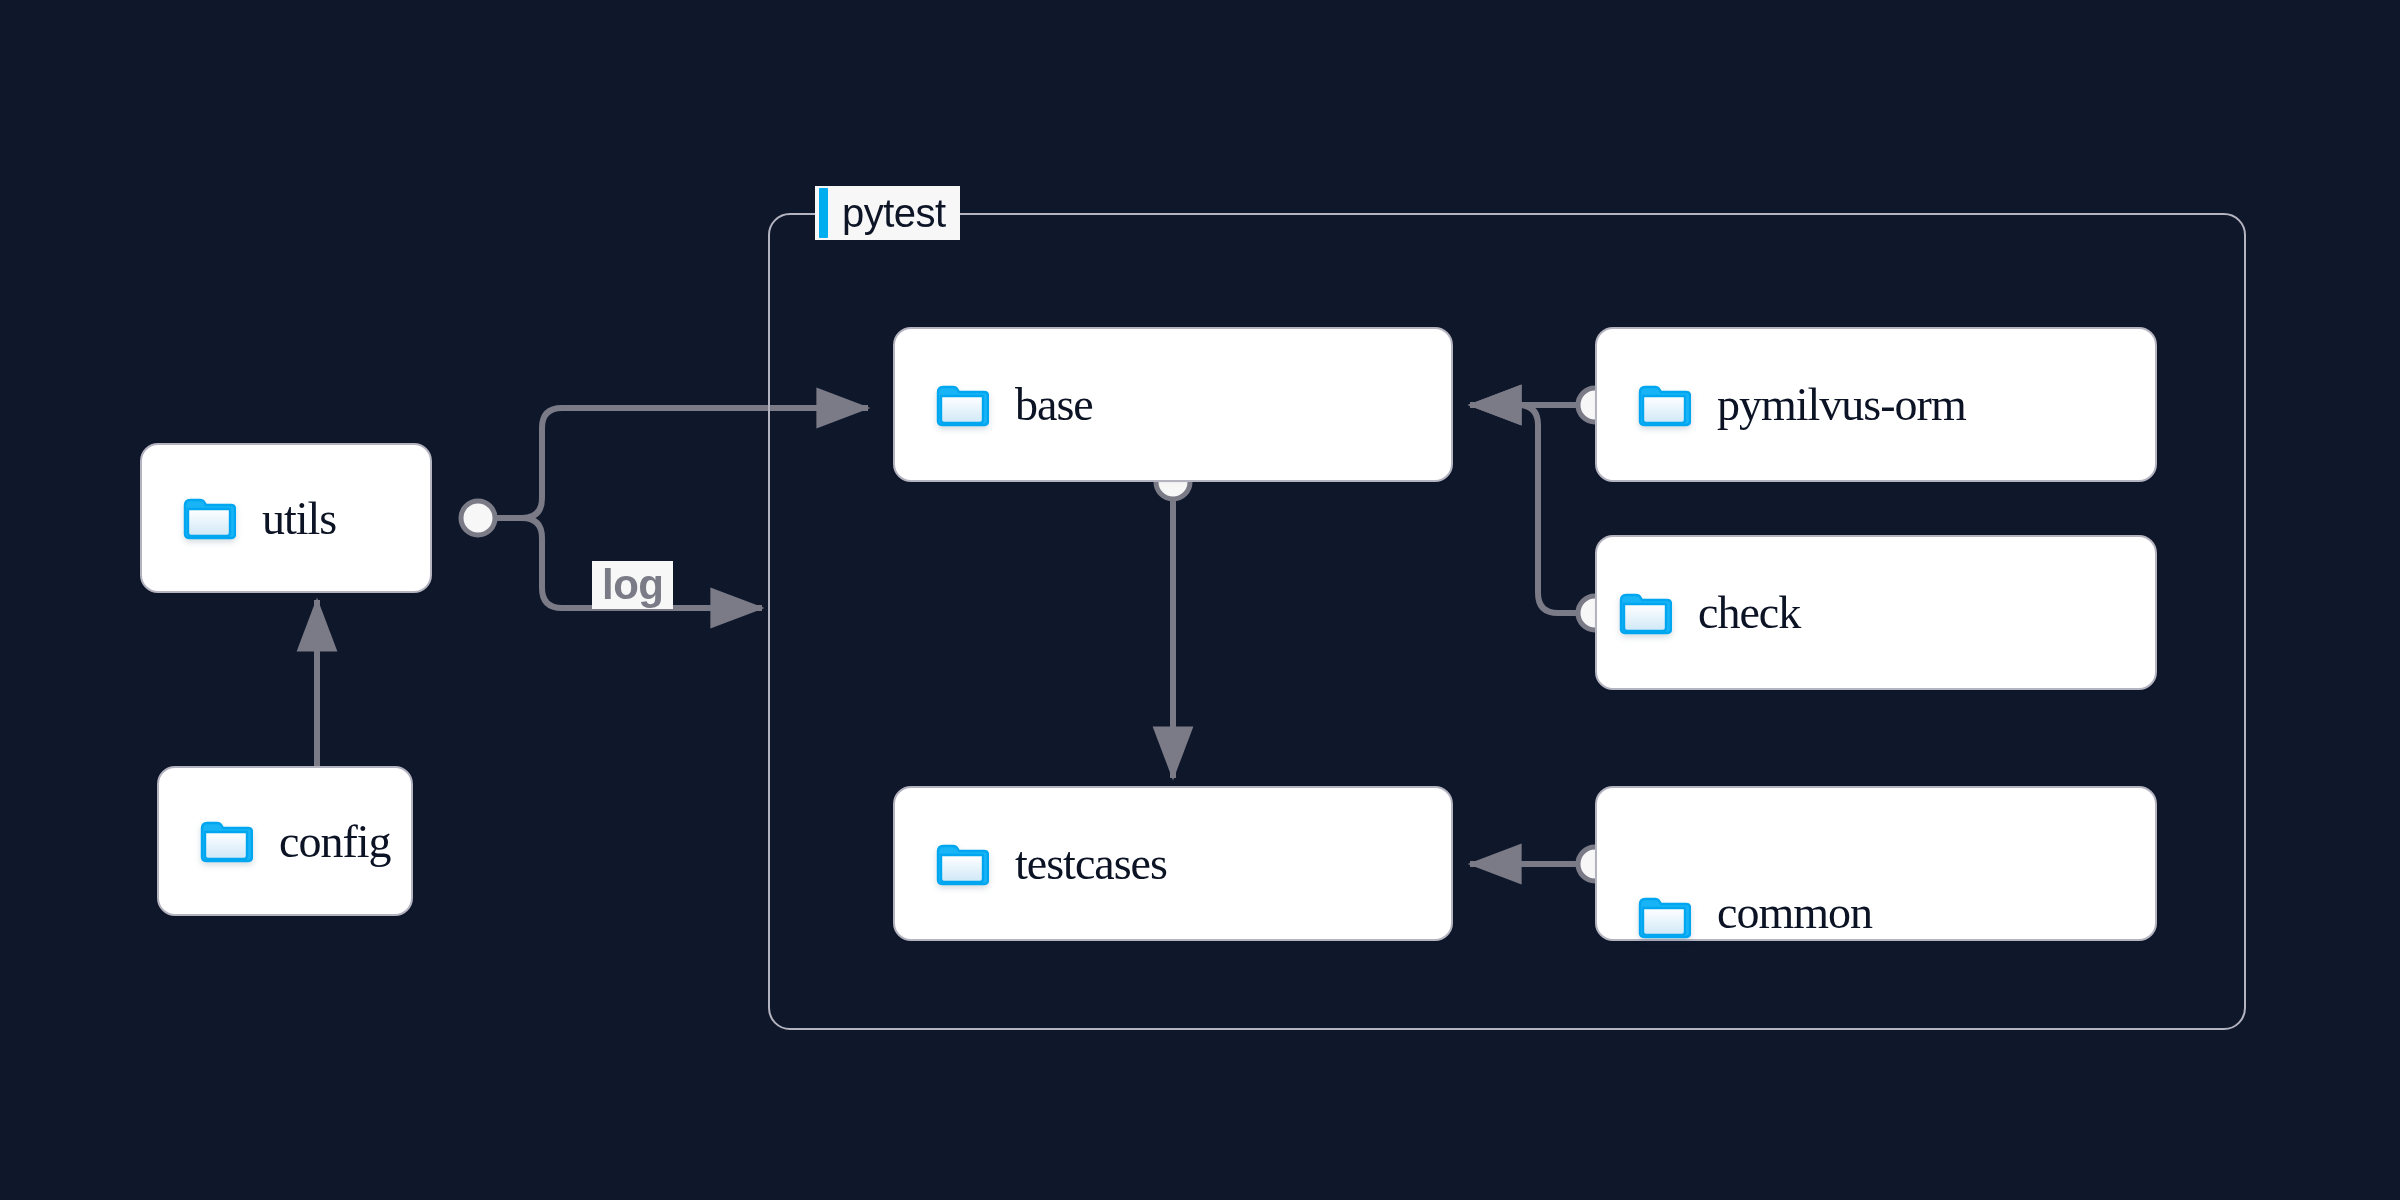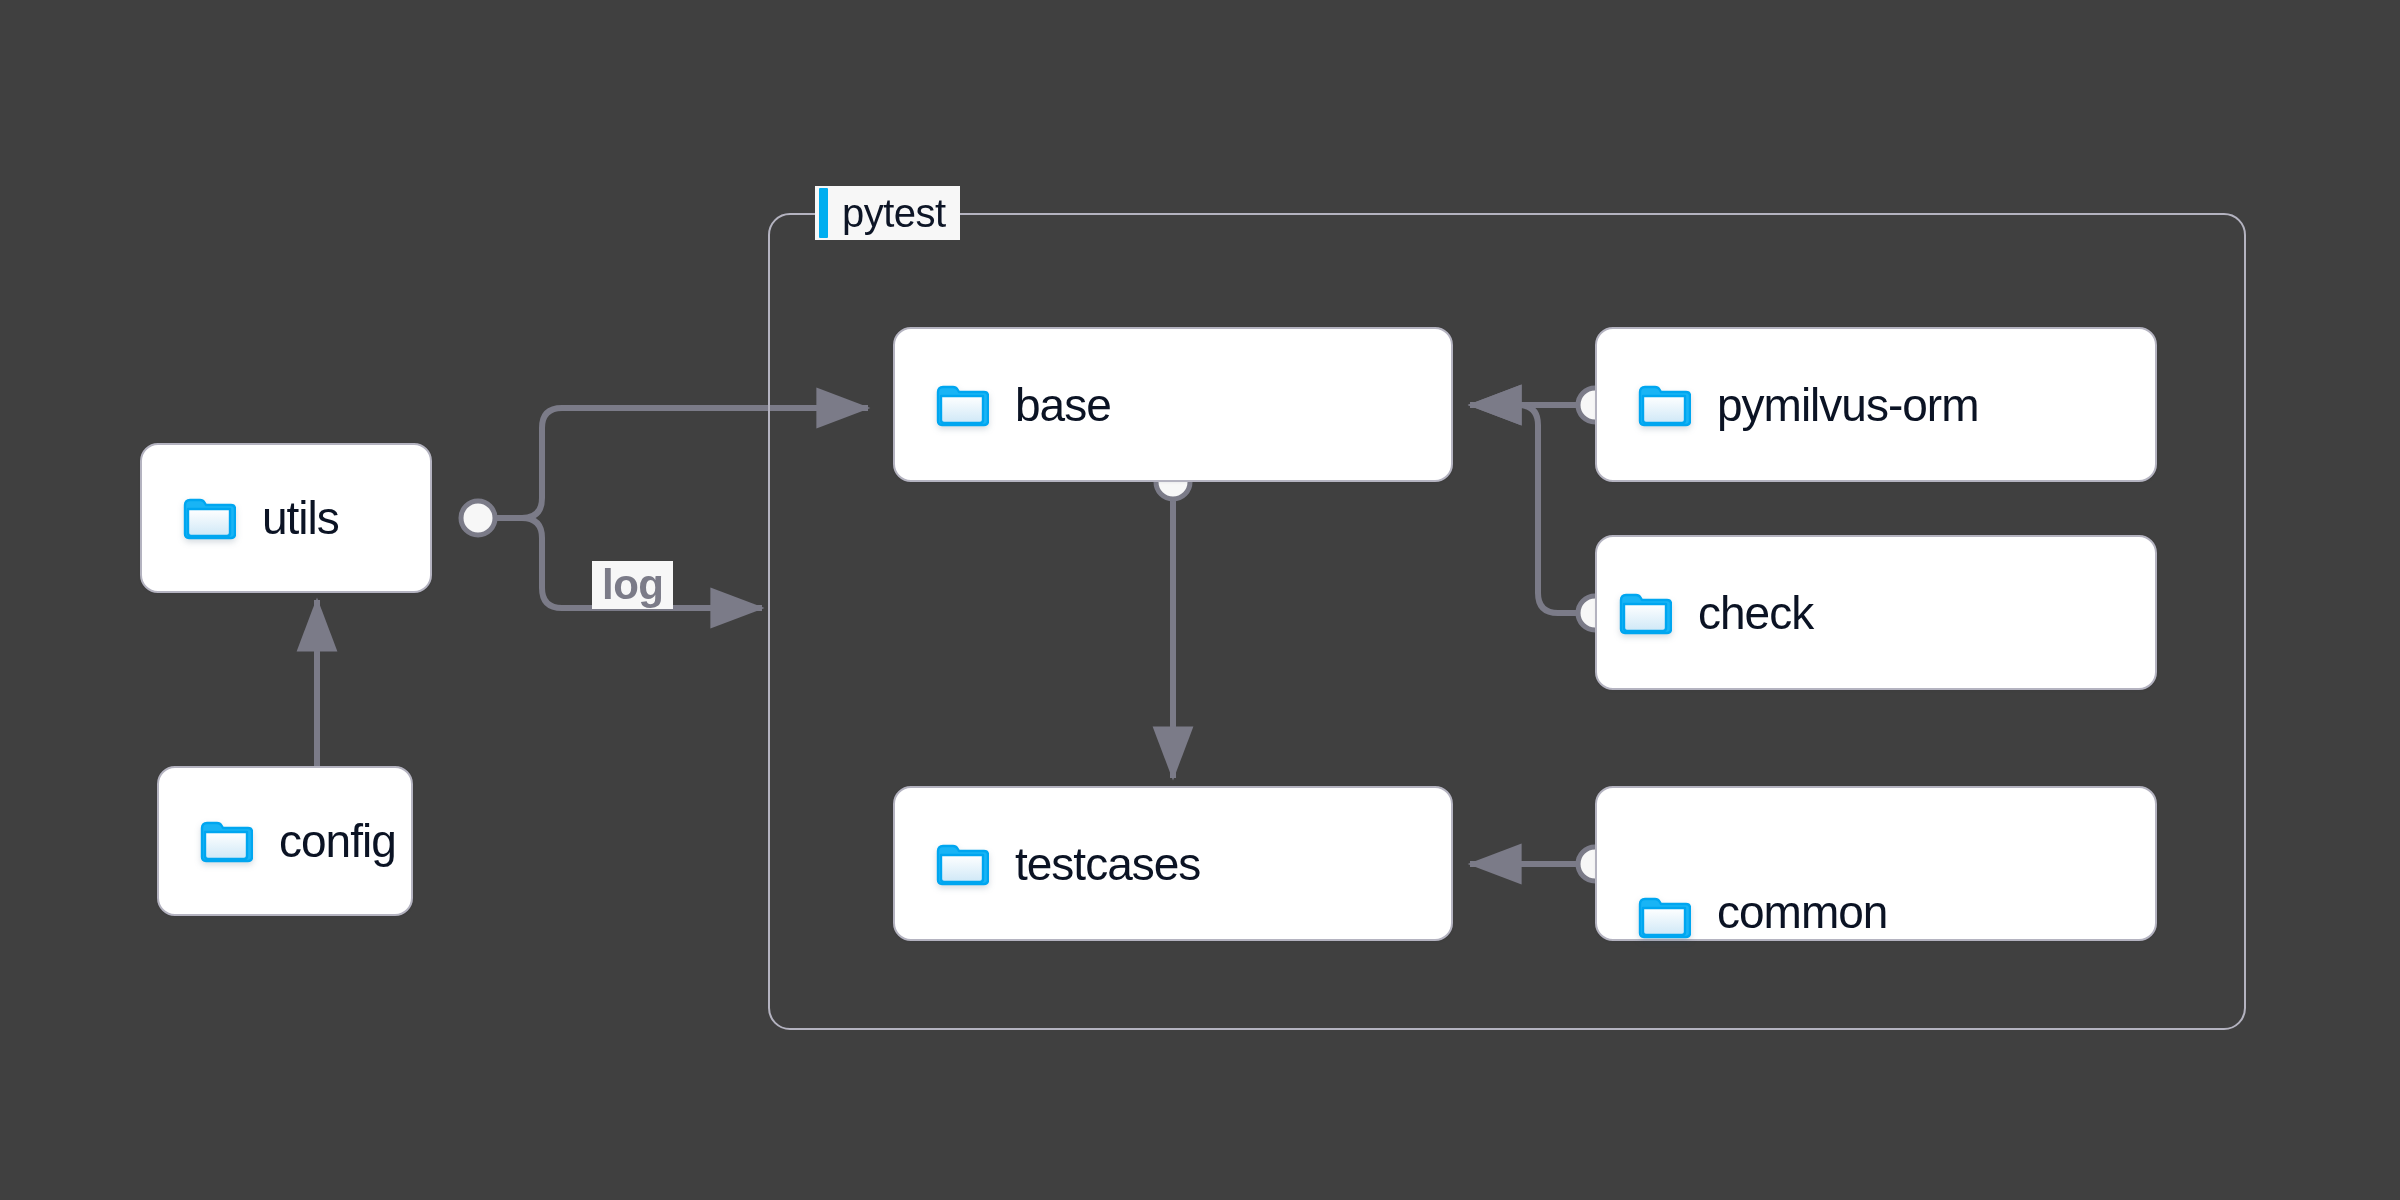--- a/index.html
+++ b/index.html
@@ -10,21 +10,21 @@
   body {
     width: 2400px;
     height: 1200px;
     overflow: hidden;
     font-family: "Liberation Sans", sans-serif;
   }
   #canvas {
     position: relative;
     width: 2400px;
     height: 1200px;
-    background: #404040;
+    background: #0f172a;
   }
   svg.layer {
     position: absolute;
     left: 0;
     top: 0;
     width: 2400px;
     height: 1200px;
   }
   
   .group-box {
@@ -65,21 +65,21 @@
     border-radius: 18px;
     display: flex;
     align-items: center;
     padding-left: 40px;
     gap: 26px;
     box-shadow: 0 1px 3px rgba(20,25,40,0.05);
   }
   .node-label {
     font-size: 46px;
     color: #0b1324;
-    font-family: Liberation Sans, sans-serif;
+    font-family: Liberation Serif, serif;
     letter-spacing: -1px;
     white-space: nowrap;
     font-weight: 400;
   }
   .folder-icon {
     flex: 0 0 auto;
     width: 54px;
     height: 44px;
     position: relative;
     filter: drop-shadow(0 3px 3px rgba(30,60,90,0.18));

